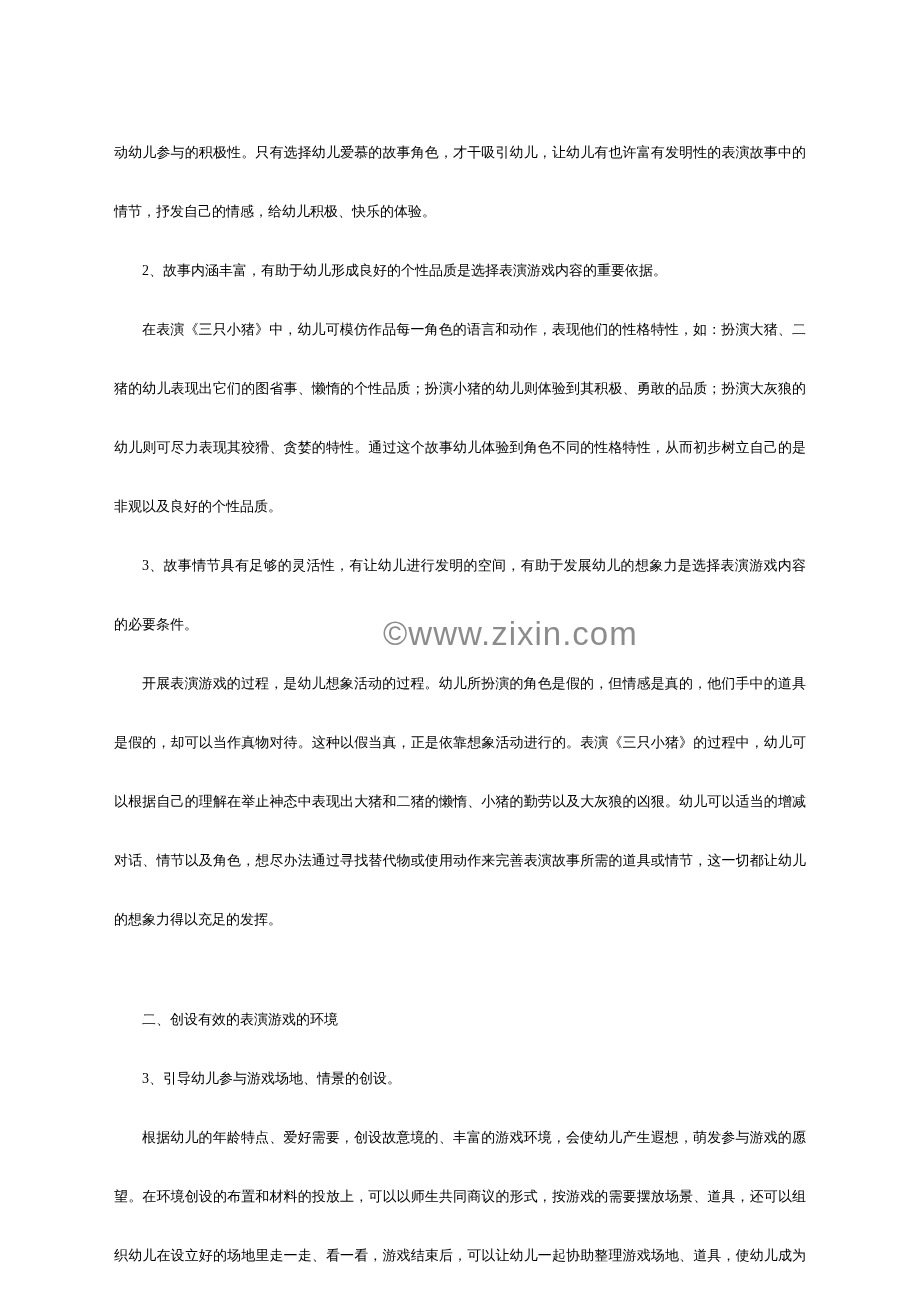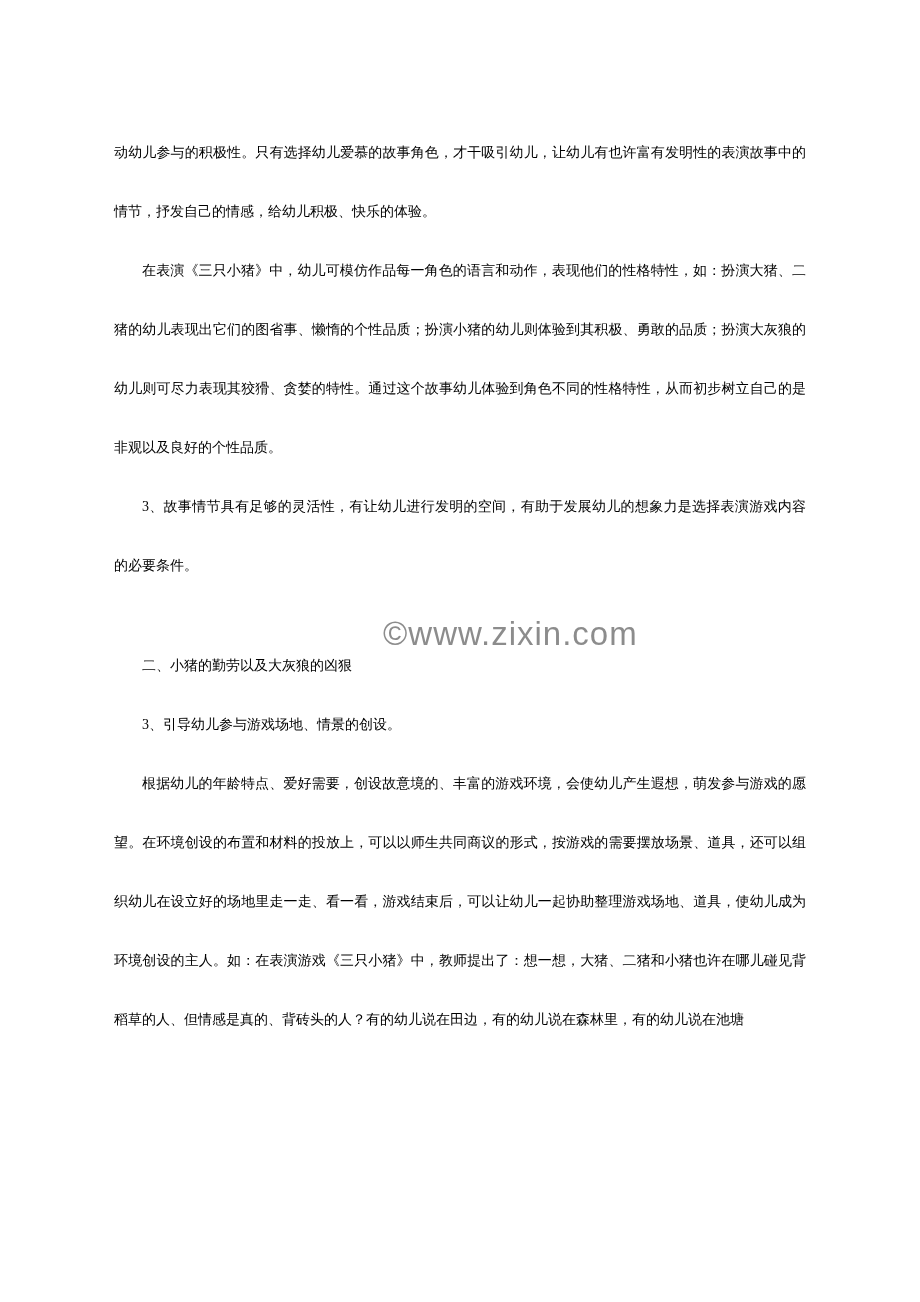--- a/index.html
+++ b/index.html
@@ -51,20 +51,22 @@
     font-family: "Liberation Sans", "DejaVu Sans", sans-serif;
   }
 </style>
 </head>
 <body>
 
 <div class="page">
   <div class="watermark">©www.zixin.com</div>
   <div class="content">
       <p>动幼儿参与的积极性。只有选择幼儿爱慕的故事角色，才干吸引幼儿，让幼儿有也许富有发明性的表演故事中的情节，抒发自己的情感，给幼儿积极、快乐的体验。</p>
+      <p class="indent">2、故事内涵丰富，有助于幼儿形成良好的个性品质是选择表演游戏内容的重要依据。</p>
       <p class="indent">在表演《三只小猪》中，幼儿可模仿作品每一角色的语言和动作，表现他们的性格特性，如：扮演大猪、二猪的幼儿表现出它们的图省事、懒惰的个性品质；扮演小猪的幼儿则体验到其积极、勇敢的品质；扮演大灰狼的幼儿则可尽力表现其狡猾、贪婪的特性。通过这个故事幼儿体验到角色不同的性格特性，从而初步树立自己的是非观以及良好的个性品质。</p>
       <p class="indent">3、故事情节具有足够的灵活性，有让幼儿进行发明的空间，有助于发展幼儿的想象力是选择表演游戏内容的必要条件。</p>
+      <p class="indent">开展表演游戏的过程，是幼儿想象活动的过程。幼儿所扮演的角色是假的，但情感是真的，他们手中的道具是假的，却可以当作真物对待。这种以假当真，正是依靠想象活动进行的。表演《三只小猪》的过程中，幼儿可以根据自己的理解在举止神态中表现出大猪和二猪的懒惰、小猪的勤劳以及大灰狼的凶狠。幼儿可以适当的增减对话、情节以及角色，想尽办法通过寻找替代物或使用动作来完善表演故事所需的道具或情节，这一切都让幼儿的想象力得以充足的发挥。</p>
       <p class="blank"></p>
-      <p class="indent">二、小猪的勤劳以及大灰狼的凶狠</p>
+      <p class="indent">二、创设有效的表演游戏的环境</p>
       <p class="indent">3、引导幼儿参与游戏场地、情景的创设。</p>
       <p class="indent">根据幼儿的年龄特点、爱好需要，创设故意境的、丰富的游戏环境，会使幼儿产生遐想，萌发参与游戏的愿望。在环境创设的布置和材料的投放上，可以以师生共同商议的形式，按游戏的需要摆放场景、道具，还可以组织幼儿在设立好的场地里走一走、看一看，游戏结束后，可以让幼儿一起协助整理游戏场地、道具，使幼儿成为环境创设的主人。如：在表演游戏《三只小猪》中，教师提出了：想一想，大猪、二猪和小猪也许在哪儿碰见背稻草的人、但情感是真的、背砖头的人？有的幼儿说在田边，有的幼儿说在森林里，有的幼儿说在池塘</p>
     </div>
 </div>
 
 </body></html>

